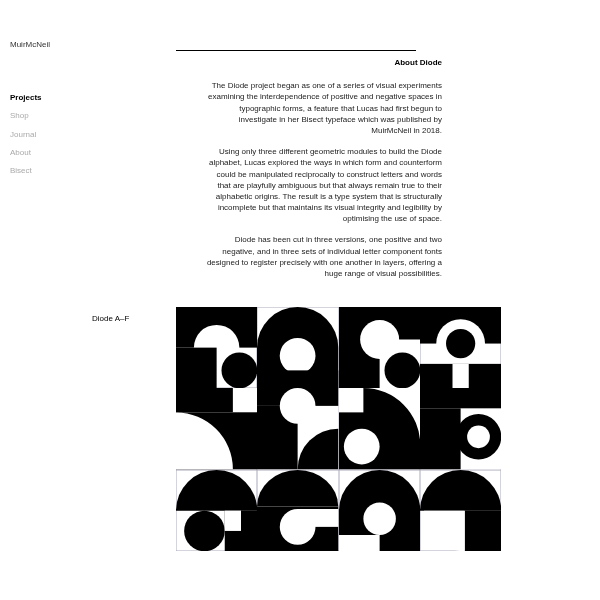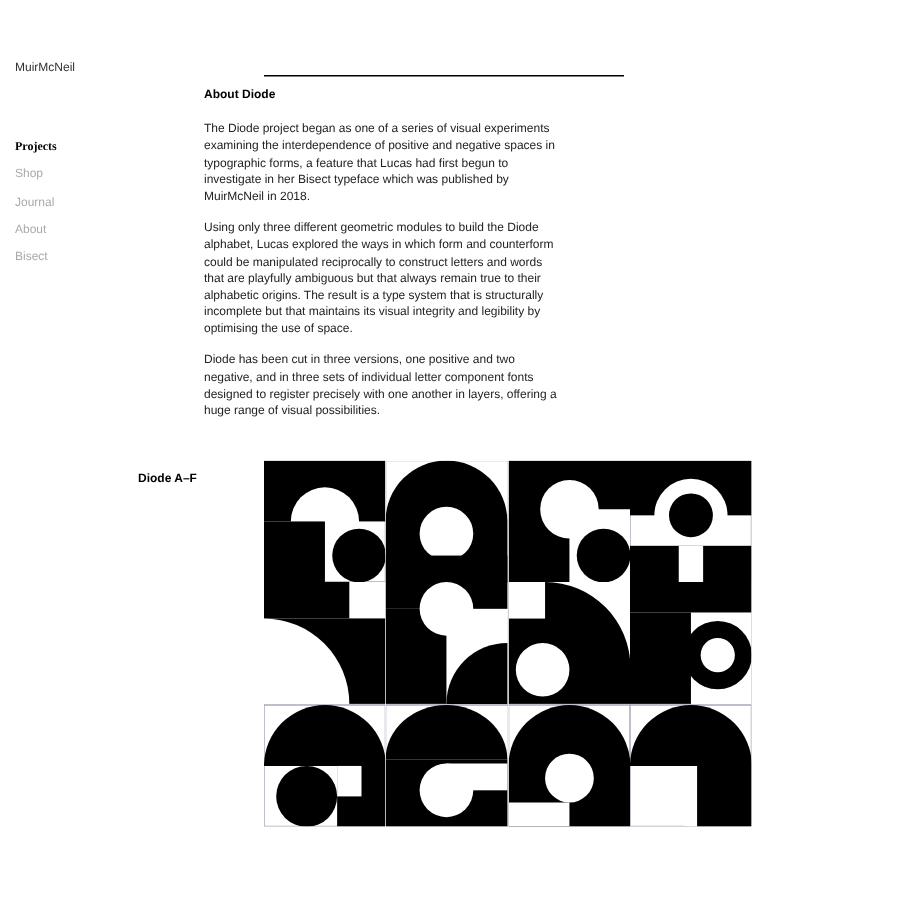--- a/index.html
+++ b/index.html
@@ -6,35 +6,35 @@
   html, body { width: 600px; height: 600px; background: #fff; font-family: Helvetica, Arial, sans-serif; color: #000; }
   body { font-size: 8px; line-height: 1.4; }
 
   .page { display: flex; width: 600px; }
 
   
   .sidebar { width: 92px; padding: 8px 6px 0 10px; flex: 0 0 92px; }
   .logo { color: #333; font-size: 8px; margin-bottom: 42px; margin-top: 31px; }
   .nav-group { margin-bottom: 18px; }
   .nav-item { display: block; font-size: 8px; margin-bottom: 7px; cursor: pointer; }
-  .nav-heading { color: #000; font-weight: bold; font-family: Liberation Serif, serif; }
+  .nav-heading { color: #000; font-weight: bold; }
   .nav-link { color: #aaa; }
   .nav-current { color: #000; font-weight: bold; }
 
   
   .main { flex: 1 1 auto; padding-top: 50px; }
   .rule { border-top: 1px solid #000; margin-bottom: 6px; width: 240px; margin-left: 84px; }
-  .article { margin-left: 44px; width: 240px; }
+  .article { margin-left: 110px; width: 240px; text-align: right; }
   .article h2 { font-size: 8px; font-weight: bold; margin-bottom: 12px; }
   .article p { font-size: 8px; margin-bottom: 10px; color: #222; }
 
   
   .figure-wrap { margin-top: 28px; display: flex; }
   .figure-label-col { width: 84px; padding-top: 6px; }
-  .figure-label-col .caption { font-size: 8px; color: #000; font-weight: bold; }
+  .figure-label-col .caption { font-size: 8px; color: #000; }
 
   .figure { width: 325px; height: 325px; position: relative; background: #fff; }
   .cell { position: absolute; width: 81.25px; height: 81.25px; box-shadow: inset 0 0 0 0.5px #aab; overflow: hidden; background: #fff; }
   .cell svg { display: block; width: 81.25px; height: 81.25px; }
 </style>
 </head>
 <body>
 
 <div class="page">
 

